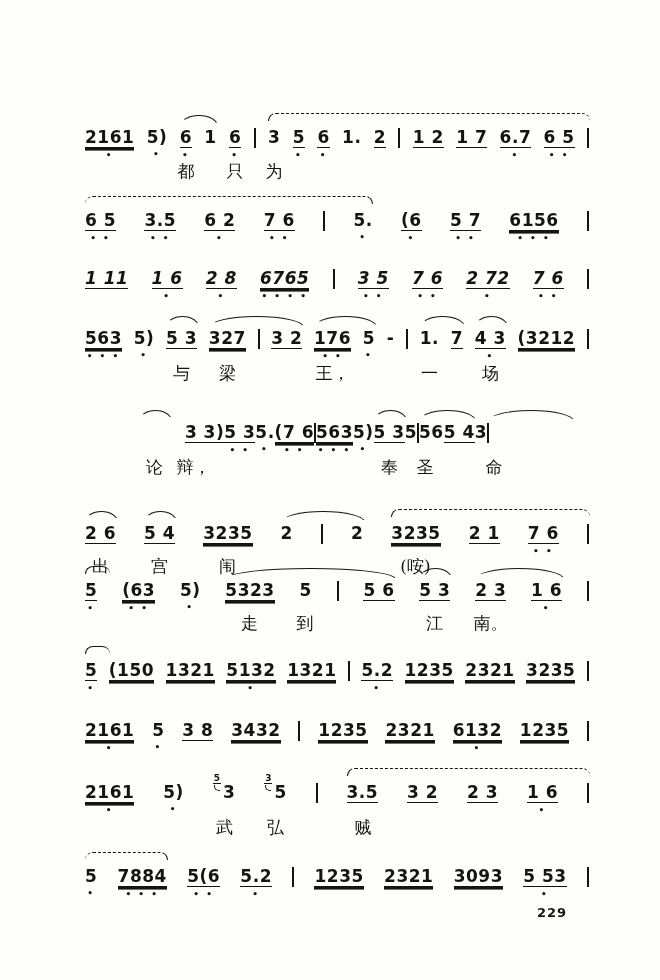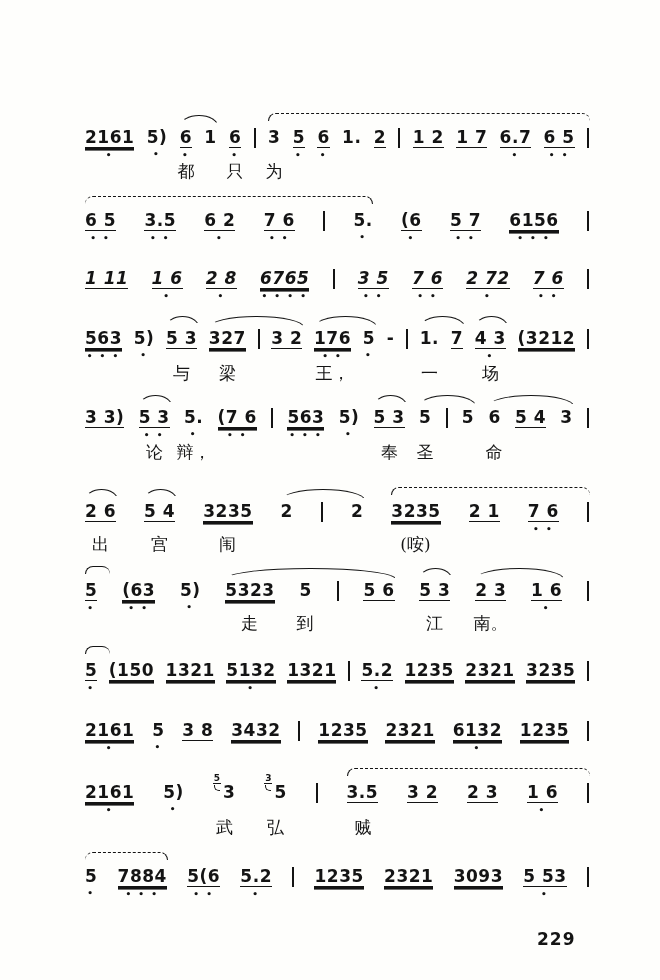--- a/index.html
+++ b/index.html
@@ -20,21 +20,21 @@
   .slur.phrase.hl{border-left:1.7px solid #141414;}
   .slur.phrase.hr{border-right:1.7px solid #141414;}
   .slur.phrase.dash{border-top-style:dashed;}
   .lyric{position:absolute;font-family:"DejaVu Serif","Liberation Serif",serif;font-size:17px;
          line-height:22px;transform:translateX(-50%);white-space:nowrap;}
   .grace{display:inline-flex;flex-direction:column;align-items:flex-start;margin-right:2px;
          transform:translateY(-8px);}
   .g-num{font-size:9px;font-weight:bold;line-height:8px;border-bottom:1px solid #141414;padding:0 1px 1px 1px;}
   .g-hook{width:5px;height:5px;border-left:1.3px solid #141414;border-bottom:1.3px solid #141414;
           border-bottom-left-radius:5px;margin-top:1px;margin-left:1px;}
-  .pagenum{position:absolute;left:537px;top:929px;font-weight:bold;font-size:17px;letter-spacing:1px;}
+  .pagenum{position:absolute;left:537px;top:905px;font-weight:bold;font-size:13px;letter-spacing:1px;}
 </style>
 </head>
 <body>
 
 <div class="page">
   <div id="score">
       <div class="system" style="top: 127px;">
         <div class="cell">
           <div class="coln">
             <div class="num u2">2161</div>
@@ -313,21 +313,21 @@
         <div class="slur arc" style="left: 124px; width: 93px;"></div>
         <div class="slur arc" style="left: 229px; width: 61px;"></div>
         <div class="slur arc" style="left: 335px; width: 43px;"></div>
         <div class="slur arc" style="left: 390px; width: 31px;"></div>
         <div class="lyric" style="left: 96.5px; top: 34px;">与</div>
         <div class="lyric" style="left: 142.5px; top: 34px;">梁</div>
         <div class="lyric" style="left: 247.5px; top: 34px;">王，</div>
         <div class="lyric" style="left: 344.5px; top: 34px;">一</div>
         <div class="lyric" style="left: 405.5px; top: 34px;">场</div>
       </div>
-      <div class="system" style="top: 407px;">
+      <div class="system" style="top: 422px; justify-content: center;">
         <div class="cell">
           <div class="coln">
             <div class="num u1">3 3)</div>
             <div class="dots"></div>
           </div>
         </div>
         <div class="cell">
           <div class="coln">
             <div class="num u1">5 3</div>
             <div class="dots">• •</div>
@@ -399,21 +399,21 @@
         <div class="slur arc" style="left: 54px; width: 31px;"></div>
         <div class="slur arc" style="left: 289px; width: 31px;"></div>
         <div class="slur arc" style="left: 334px; width: 55px;"></div>
         <div class="slur arc" style="left: 403px; width: 84px;"></div>
         <div class="lyric" style="left: 69.5px; top: 34px;">论</div>
         <div class="lyric" style="left: 108.5px; top: 34px;">辩，</div>
         <div class="lyric" style="left: 304.5px; top: 34px;">奉</div>
         <div class="lyric" style="left: 340px; top: 34px;">圣</div>
         <div class="lyric" style="left: 409px; top: 34px;">命</div>
       </div>
-      <div class="system" style="top: 501px; text-align: center;">
+      <div class="system" style="top: 523px; text-align: center;">
         <div class="cell">
           <div class="coln">
             <div class="num u1">2 6</div>
             <div class="dots"></div>
           </div>
         </div>
         <div class="cell">
           <div class="coln">
             <div class="num u1">5 4</div>
             <div class="dots"></div>

